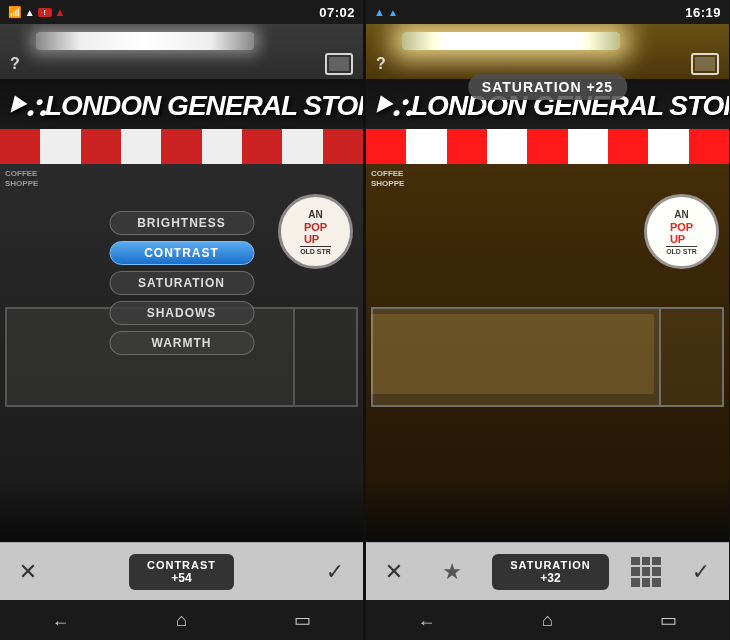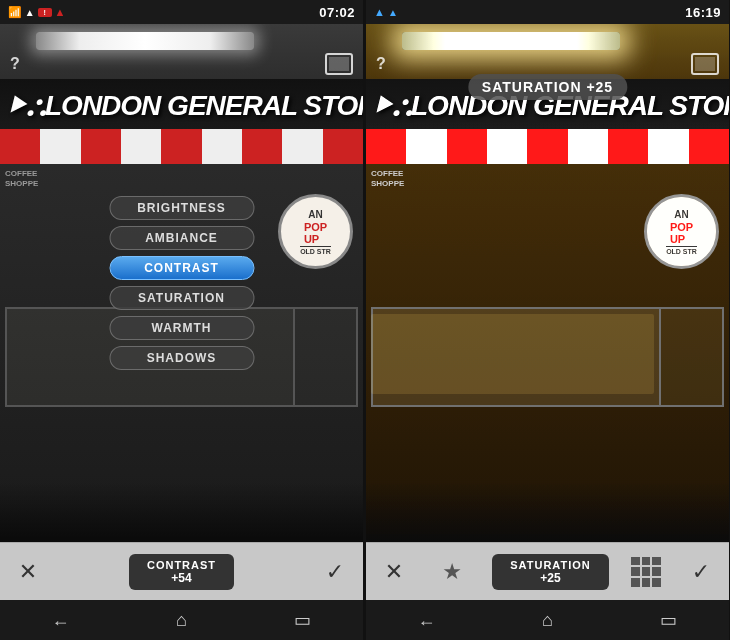--- a/index.html
+++ b/index.html
@@ -477,34 +477,31 @@
 
       <div class="screen-top-bar">
         <span class="top-bar-icon">?</span>
         <div class="top-bar-icon-right"></div>
       </div>
 
       <div class="menu-overlay">
         <div class="menu-btn">
           <span>BRIGHTNESS</span>
         </div>
-        <div class="menu-btn">
-          <span>AMBIANCE</span>
-        </div>
         <div class="menu-btn active">
           <span>CONTRAST</span>
         </div>
         <div class="menu-btn">
           <span>SATURATION</span>
         </div>
         <div class="menu-btn">
+          <span>SHADOWS</span>
+        </div>
+        <div class="menu-btn">
           <span>WARMTH</span>
-        </div>
-        <div class="menu-btn">
-          <span>SHADOWS</span>
         </div>
       </div>
     </div>
 
     <div class="bottom-toolbar">
       <div class="toolbar-action-btn">✕</div>
       <div class="toolbar-label-box">
         <div class="toolbar-label-main">CONTRAST</div>
         <div class="toolbar-label-val">+54</div>
       </div>
@@ -575,21 +572,21 @@
       </div>
 
       <div class="overlay-label">SATURATION +25</div>
     </div>
 
     <div class="bottom-toolbar">
       <div class="toolbar-action-btn">✕</div>
       <div class="toolbar-star">★</div>
       <div class="toolbar-label-box">
         <div class="toolbar-label-main">SATURATION</div>
-        <div class="toolbar-label-val">+25</div>
+        <div class="toolbar-label-val">+32</div>
       </div>
       <div class="toolbar-grid-icon">
         <div class="cell"></div>
         <div class="cell"></div>
         <div class="cell"></div>
         <div class="cell"></div>
         <div class="cell"></div>
         <div class="cell"></div>
         <div class="cell"></div>
         <div class="cell"></div>

